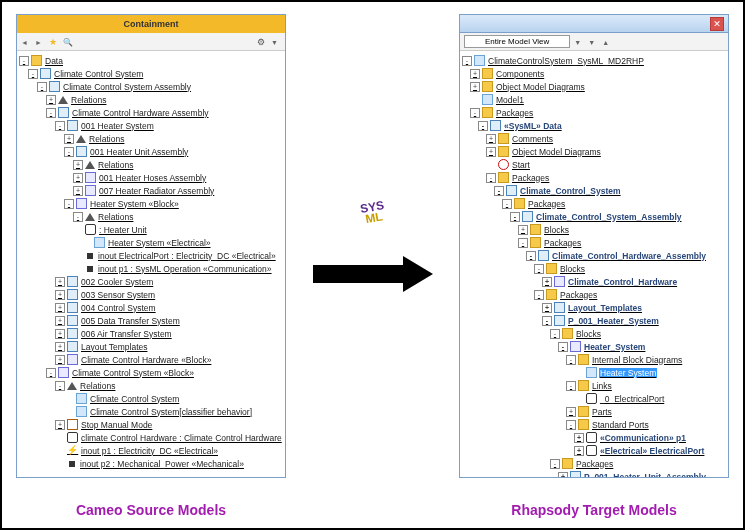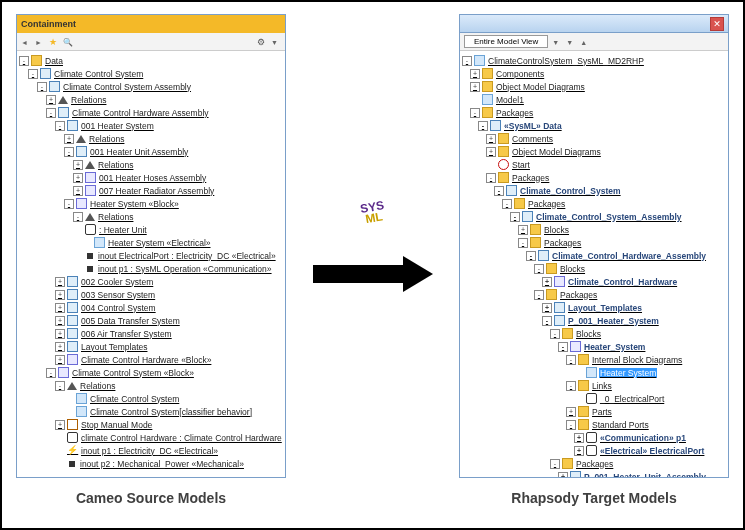--- a/index.html
+++ b/index.html
@@ -1,25 +1,25 @@
 <!DOCTYPE html>
 <html><head>
 <meta charset="utf-8">
 <style>
   * { margin: 0; padding: 0; box-sizing: border-box; }
   body { font-family: Arial, sans-serif; font-size: 9px; background: #fff; width: 745px; height: 530px; position: relative; border: 2px solid #000; }
   .panel { position: absolute; border: 1px solid #7a9fc9; background: #fff; top: 12px; bottom: 50px; width: 270px; }
   .panel.left { left: 14px; }
   .panel.right { right: 14px; }
-  .left .titlebar { background: #f4b928; height: 18px; display: flex; align-items: center; padding: 0 4px; font-weight: bold; font-size: 9px; color: #333; }
+  .left .titlebar { background: #f4b928; height: 18px; display: flex; align-items: center; padding: 0 4px; font-weight: bold; font-size: 9px; color: #333; justify-content: center; }
   .right .titlebar { background: linear-gradient(#dbeafa,#b8d3ef); height: 18px; display: flex; align-items: center; padding: 0 4px; border-bottom: 1px solid #7a9fc9; }
   .right .titlebar .spacer { flex: 1; }
   .right .closebtn { width: 14px; height: 14px; background: #d9534f; color: #fff; display: flex; align-items: center; justify-content: center; font-size: 9px; border: 1px solid #b53b38; }
   .toolbar { background: #f3f3f3; height: 18px; border-bottom: 1px solid #ccc; display: flex; align-items: center; padding: 0 4px; gap: 4px; }
-  .toolbar .select { border: 1px solid #999; background: #fff; font-size: 8px; padding: 1px 9px; }
+  .toolbar .select { border: 1px solid #999; background: #fff; font-size: 8px; padding: 1px 20px; }
   .tbicon { width: 10px; height: 10px; display: inline-block; }
   .tbicon.arrow-left::before { content: "◄"; font-size: 7px; color: #666; }
   .tbicon.arrow-right::before { content: "►"; font-size: 7px; color: #666; }
   .tbicon.star::before { content: "★"; font-size: 9px; color: #f4b928; }
   .tbicon.search::before { content: "🔍"; font-size: 8px; }
   .tbicon.gear::before { content: "⚙"; font-size: 9px; color: #555; }
   .tbicon.down::before { content: "▼"; font-size: 7px; color: #666; }
   .tbicon.up::before { content: "▲"; font-size: 7px; color: #666; }
   .tree { padding: 3px 2px; overflow: hidden; height: calc(100% - 36px); text-decoration: underline; }
   .node { white-space: nowrap; display: flex; align-items: center; height: 13px; font-size: 8.5px; color: #222; }
@@ -33,21 +33,21 @@
   .ic-pkg { background: #dfeef9; border: 1px solid #4b82b8; }
   .ic-block { background: #e9e9ff; border: 1px solid #6a6ad6; }
   .ic-rel { width: 0; height: 0; border-left: 5px solid transparent; border-right: 5px solid transparent; border-bottom: 8px solid #555; background: transparent; margin-top: 1px; }
   .ic-port { background: #fff; border: 1px solid #333; border-radius: 2px; }
   .ic-flow { background: #333; width: 6px; height: 6px; margin-left: 2px; margin-right: 4px; }
   .ic-diag { background: #d2e7fa; border: 1px solid #6aa3d6; }
   .ic-stmode { background: #fff; border: 1px solid #ac5e00; }
   .ic-target { background: #fff; border: 1px solid #c70d0d; border-radius: 50%; }
   .ic-bolt::before { content: "⚡"; font-size: 9px; color: #222; }
   .lbl { padding: 0 1px; }
-  .caption { position: absolute; bottom: 22px; font-weight: bold; font-size: 14px; color: #404040; width: 270px; text-align: center; }
+  .caption { position: absolute; bottom: 10px; font-weight: bold; font-size: 14px; color: #a21caf; width: 270px; text-align: center; }
   .caption.left { left: 14px; }
   .caption.right { right: 14px; }
   .center { position: absolute; left: 300px; right: 300px; top: 0; bottom: 50px; display: flex; flex-direction: column; align-items: center; justify-content: center; gap: 20px; }
   .arrow { width: 120px; height: 36px; position: relative; }
   .arrow .shaft { position: absolute; left: 0; top: 9px; width: 90px; height: 18px; background: #000; }
   .arrow .head { position: absolute; right: 0; top: 0; width: 0; height: 0; border-top: 18px solid transparent; border-bottom: 18px solid transparent; border-left: 30px solid #000; }
   .sysml-logo { width: 48px; height: 48px; display: flex; flex-direction: column; align-items: center; justify-content: center; font-weight: bold; font-family: Arial; transform: rotate(-10deg); }
   .sysml-logo .s1 { color: #5b2a8a; font-size: 12px; }
   .sysml-logo .s2 { color: #c9a000; font-size: 12px; margin-top: -3px; }
 </style>

